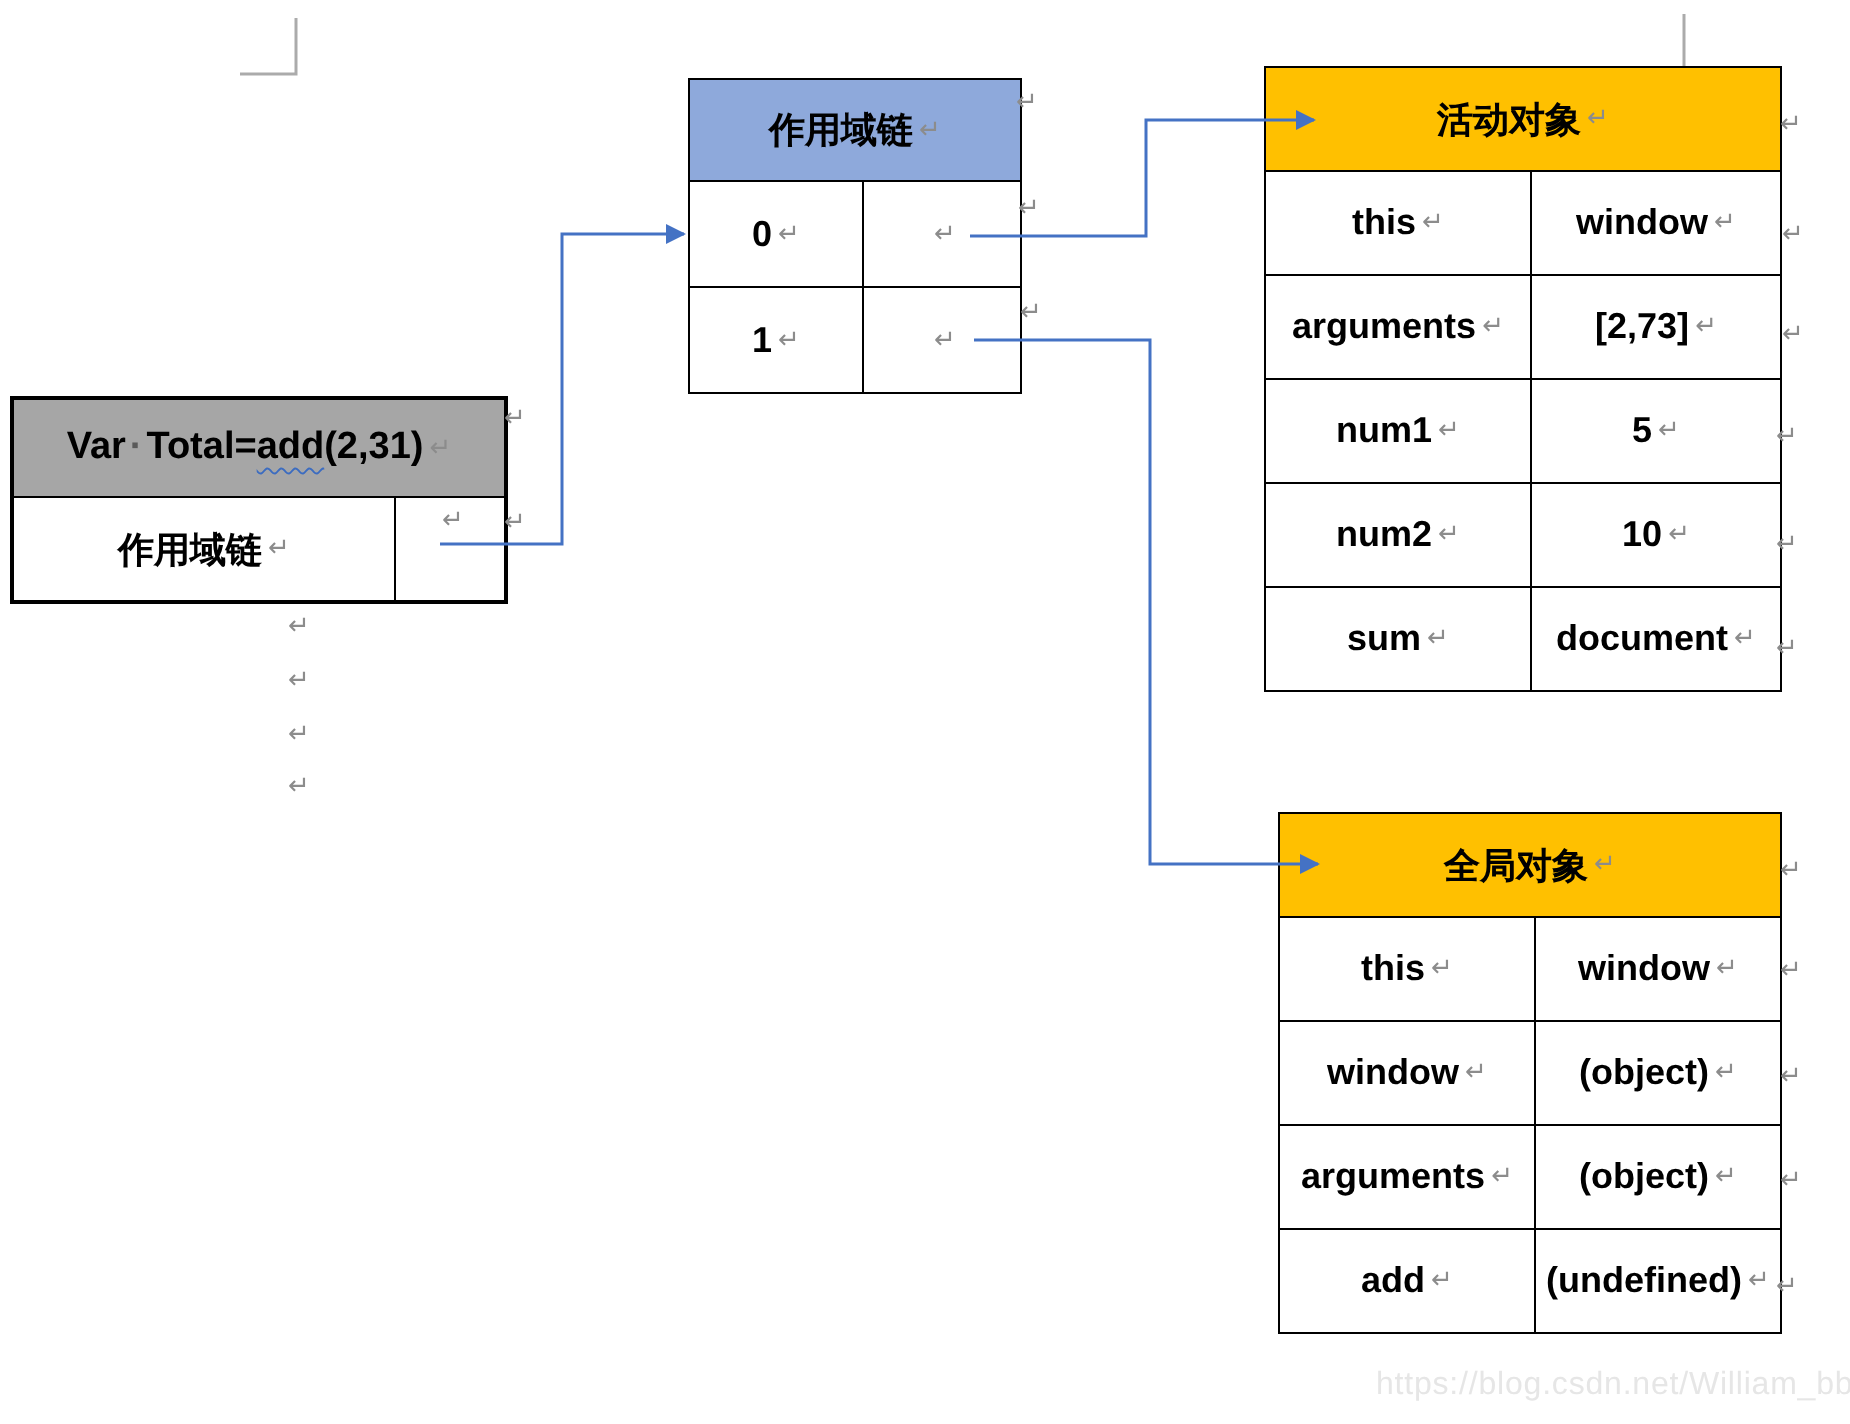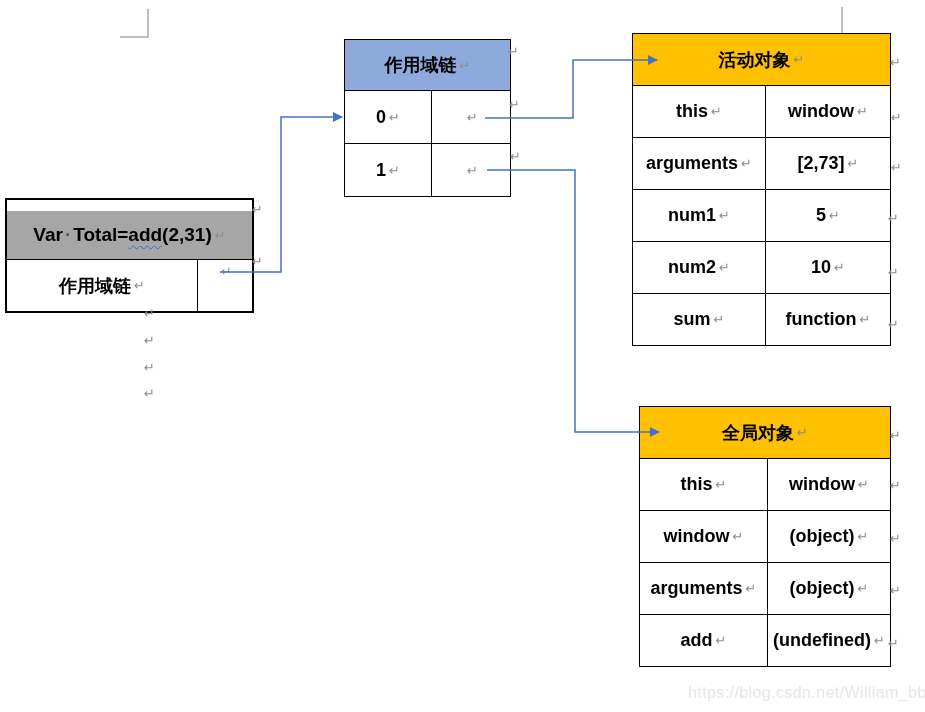--- a/index.html
+++ b/index.html
@@ -37,21 +37,21 @@
   .global-tbl{left:639px;top:406px;width:252px;}
   .global-tbl .hdr{height:51px;background:#FFC000;}
   .global-tbl .row .cell{height:51px;}
   .global-tbl .cell.k{width:127px;}
   .global-tbl .cell.v{flex:1;}
 
   
   .call-box{position:absolute;left:5px;top:198px;width:249px;box-sizing:border-box;
             border:2px solid #000;background:#fff;z-index:2;}
   .call-box .title{height:48px;background:#A6A6A6;display:flex;align-items:center;justify-content:center;
-                   font-weight:700;font-size:19px;color:#000;white-space:pre;margin-top:11px;}
+                   font-weight:700;font-size:19px;color:#000;white-space:pre;}
   .call-box .title .dot{color:#5a5a5a;padding:0 2px;}
   .call-box .title .wavy{text-decoration:underline;text-decoration-style:wavy;
                          text-decoration-color:#3c6cc0;text-decoration-thickness:1px;
                          text-underline-offset:4px;}
   .call-box .body{display:flex;border-top:1px solid #000;height:51px;}
   .call-box .body .label-cell{flex:1;display:flex;align-items:center;justify-content:center;
                               font-weight:700;font-size:18px;color:#000;}
   .call-box .body .ptr-cell{width:55px;border-left:1px solid #000;display:flex;
                             justify-content:center;align-items:flex-start;padding-top:5px;box-sizing:border-box;}
 
@@ -156,21 +156,21 @@
           <span>10</span>
           <span class="pilcrow">↵</span>
         </div>
     </div>
     <div class="row">
       <div class="cell k">
           <span>sum</span>
           <span class="pilcrow">↵</span>
         </div>
       <div class="cell v">
-          <span>function</span>
+          <span>document</span>
           <span class="pilcrow">↵</span>
         </div>
     </div>
   </div>
 
   <div class="tbl global-tbl">
     <div class="hdr">
         <span>全局对象</span>
         <span class="pilcrow">↵</span>
       </div>

